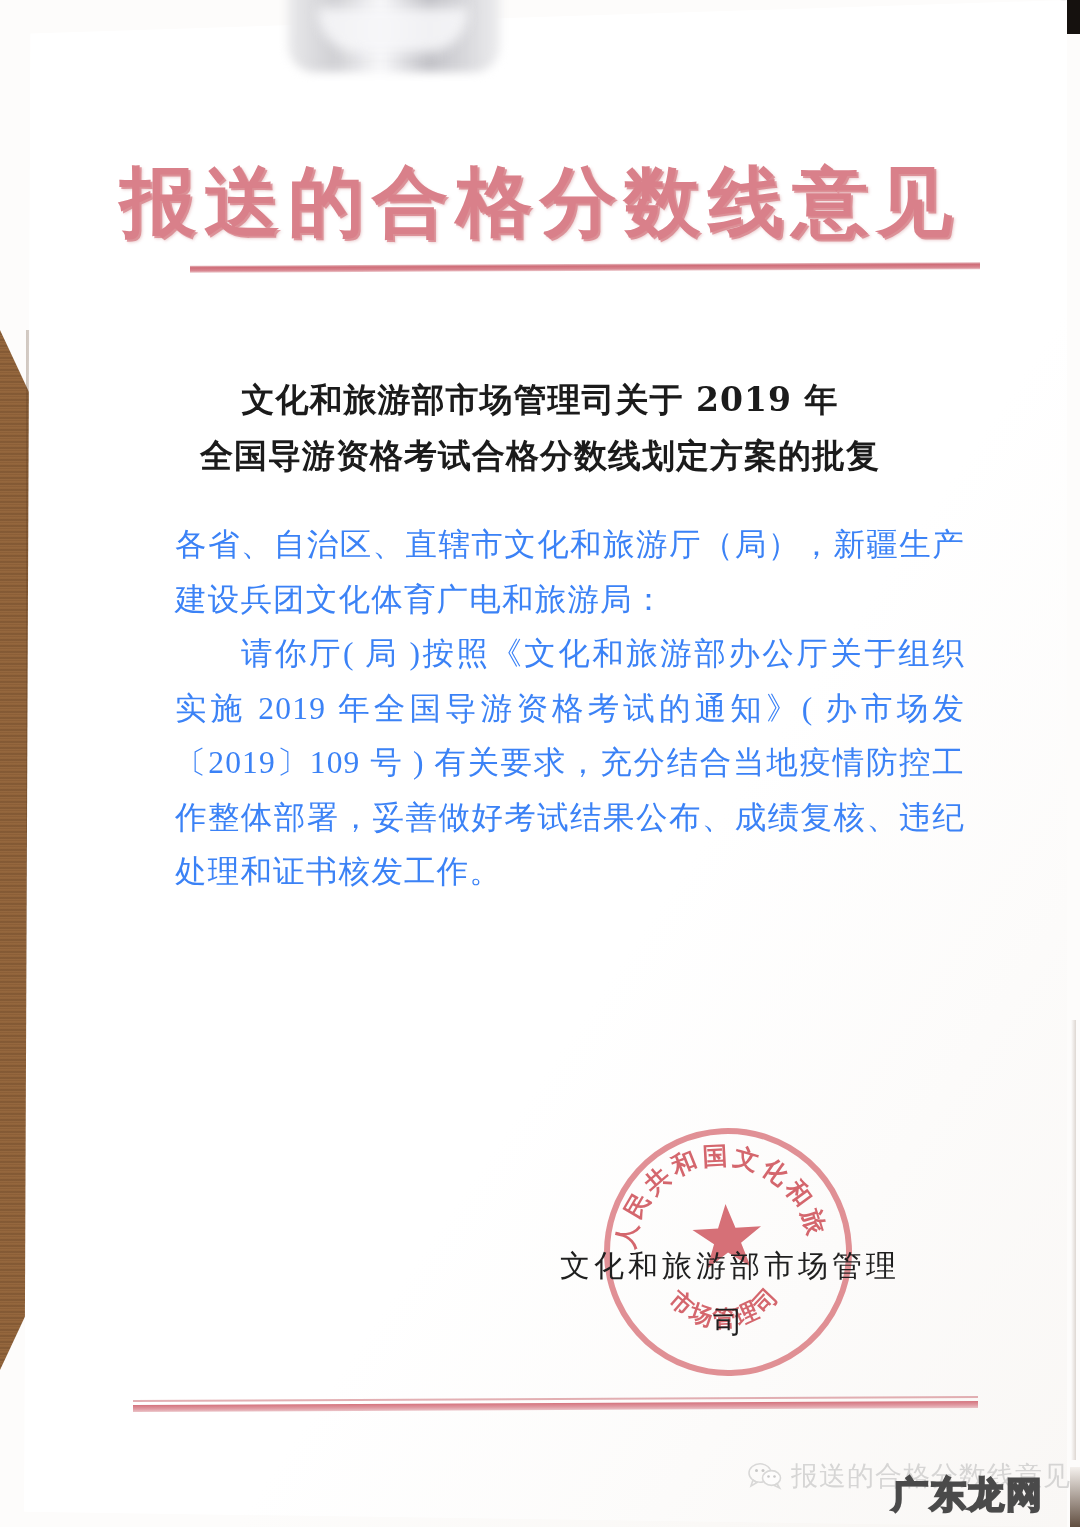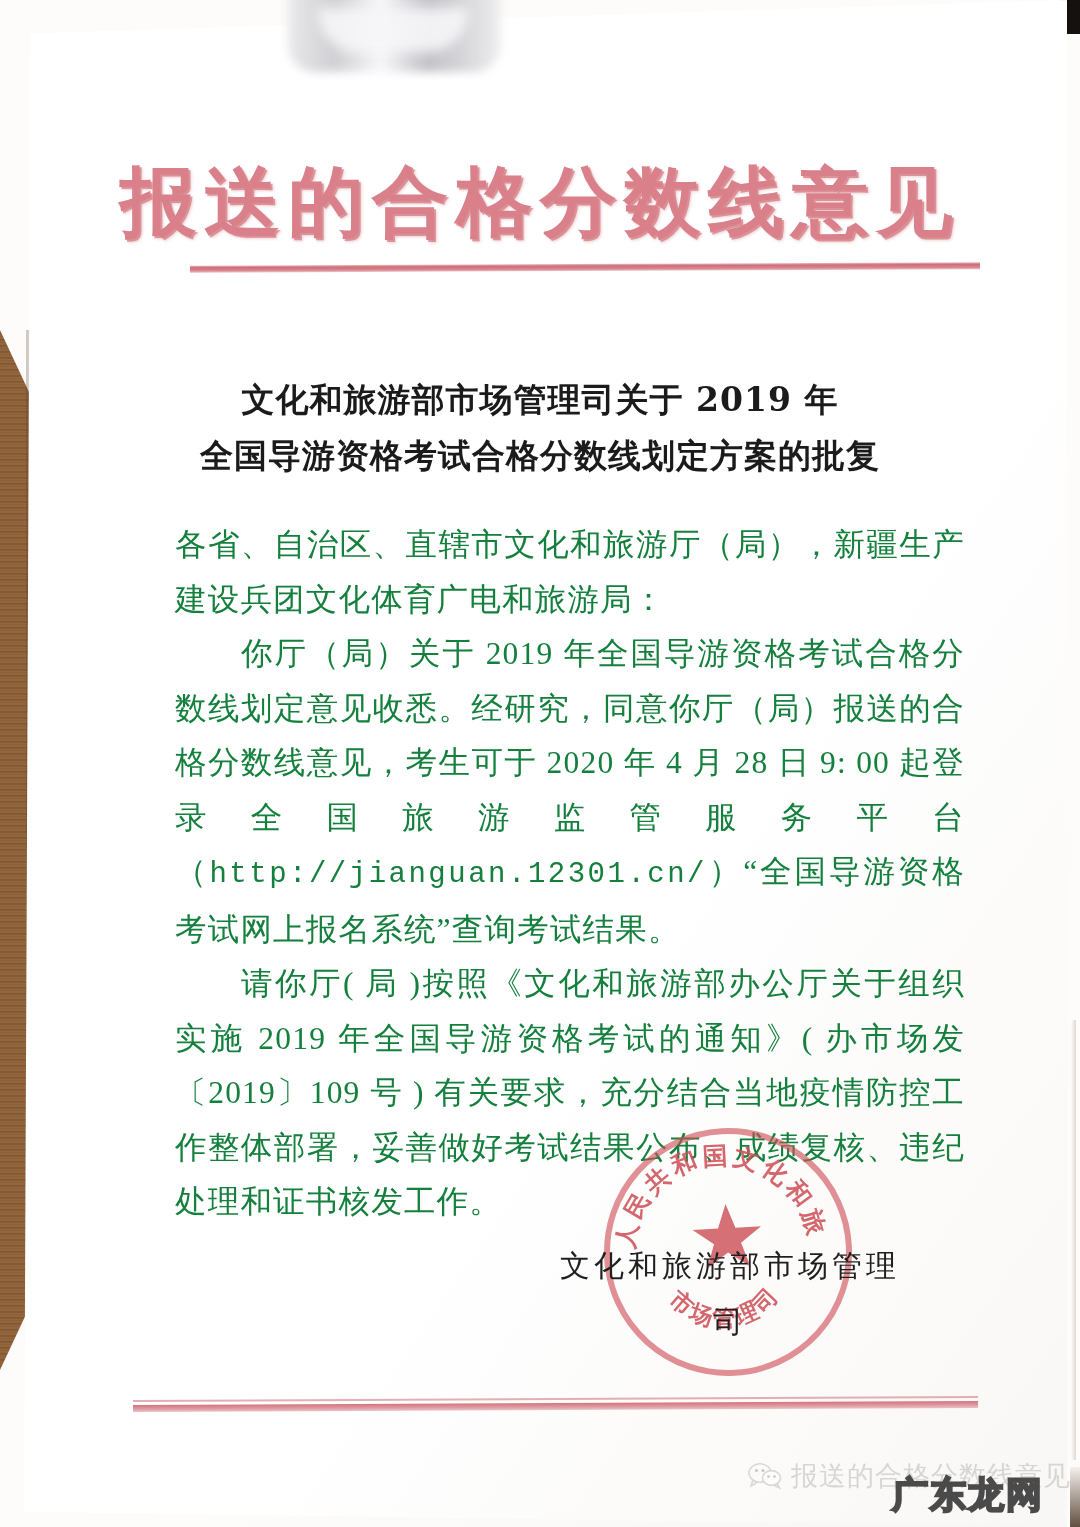--- a/index.html
+++ b/index.html
@@ -171,21 +171,21 @@
 
   
   .body-block {
     position: absolute;
     left: 175px;
     top: 518px;
     width: 790px;
     font-family: "Liberation Serif", "DejaVu Serif", serif;
     font-size: 31.5px;
     line-height: 54.5px;
-    color: #15803d;
+    color: #3b82f6;
     letter-spacing: 1.2px;
     text-align: justify;
   }
   .body-block p {
     margin: 0 0 0 0;
   }
   .body-block p.indent {
     text-indent: 66px;
   }
   .mono {
@@ -307,21 +307,20 @@
   <div class="masthead">报送的合格分数线意见</div>
   <div class="masthead-rule"></div>
 
   <div class="doc-title">
     <span class="ln">文化和旅游部市场管理司关于 2019 年</span>
     <span class="ln">全国导游资格考试合格分数线划定方案的批复</span>
   </div>
 
   <div class="body-block">
     <p>各省、自治区、直辖市文化和旅游厅（局），新疆生产建设兵团文化体育广电和旅游局：</p>
-    <p class="indent"><span>你厅（局）关于 2019 年全国导游资格考试合格分数线划定意见收悉。经研究，同意你厅（局）报送的合格分数线意见，考生可于 2020 年 4 月 28 日 9: 00 起登录全国旅游监管服务平台（</span><span class="mono">http://jianguan.12301.cn/</span><span>）“全国导游资格考试网上报名系统”查询考试结果。</span></p>
     <p class="indent">请你厅( 局 )按照《文化和旅游部办公厅关于组织实施 2019 年全国导游资格考试的通知》( 办市场发〔2019〕109 号 ) 有关要求，充分结合当地疫情防控工作整体部署，妥善做好考试结果公布、成绩复核、违纪处理和证书核发工作。</p>
   </div>
 
   <div class="seal">
     <svg width="224" height="224" viewBox="0 0 224 224">
       <defs>
         <path id="arcTop" d="M 24,118 A 88,88 0 0 1 200,118" fill="none"></path>
         <path id="arcBottom" d="M 44,124 A 68,68 0 0 0 180,124" fill="none"></path>
       </defs>
       <text font-family="DejaVu Serif, Liberation Serif, serif" font-size="25" font-weight="700" fill="#ce4e56" letter-spacing="4">

